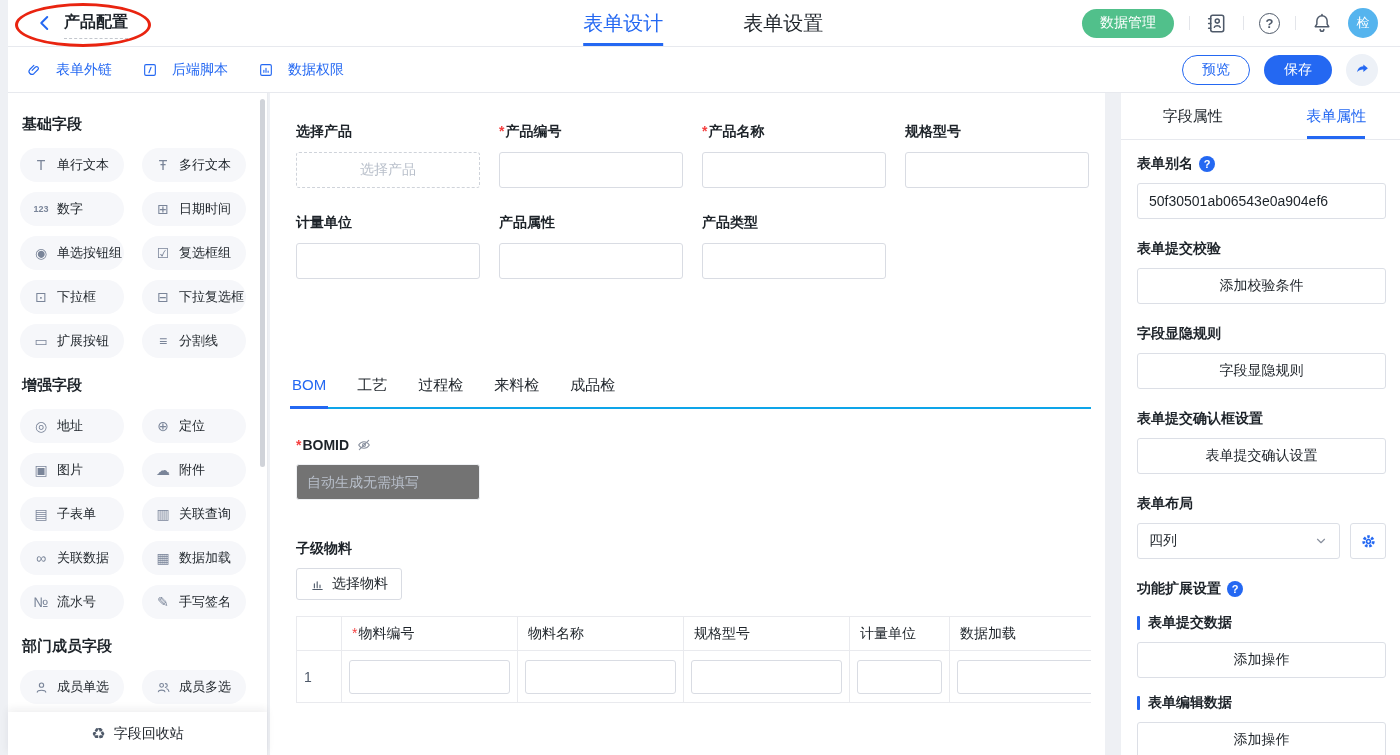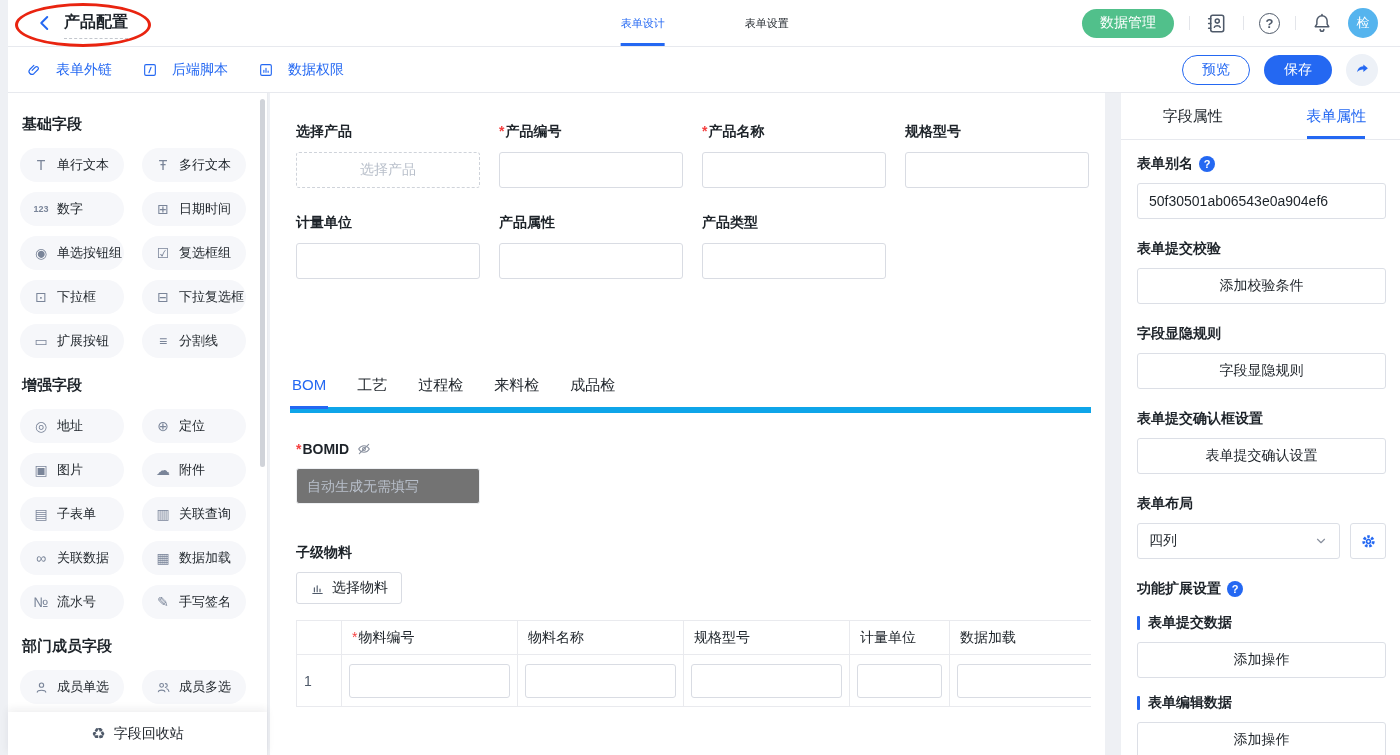--- a/index.html
+++ b/index.html
@@ -7,21 +7,21 @@
   body{font-family:"Liberation Sans","DejaVu Sans",sans-serif;color:#1d2329;background:#eef0f4;font-size:14px;}
   .app{width:1400px;height:755px;display:flex;flex-direction:column;position:relative;margin-left:8px;}
 
   
   .topbar{height:47px;background:#fff;border-bottom:1px solid #e7e9ee;display:flex;align-items:center;position:relative;flex:0 0 auto;z-index:3;}
   .tb-left{display:flex;align-items:center;gap:10px;padding-left:28px;position:relative;height:100%;}
   .back-ic{display:flex;align-items:center;}
   .tb-title{font-size:16px;font-weight:700;border-bottom:1px dashed #c3c7cd;padding-bottom:5px;margin-top:5px;}
   .annot{position:absolute;left:7px;top:3px;width:136px;height:44px;border:3px solid #e92410;border-radius:50%;pointer-events:none;z-index:6;}
   .tb-center{position:absolute;left:50%;top:0;transform:translateX(-52%);height:100%;display:flex;gap:80px;}
-  .htab{height:100%;display:flex;align-items:center;font-size:11px;position:relative;cursor:pointer;}
+  .htab{height:100%;display:flex;align-items:center;font-size:20px;position:relative;cursor:pointer;}
   .htab.active{color:#2468f2;}
   .htab.active::after{content:'';position:absolute;left:0;right:0;bottom:0;height:3px;background:#2468f2;}
   .tb-right{margin-left:auto;display:flex;align-items:center;gap:15px;padding-right:30px;}
   .btn-green{height:29px;padding:0 18px;border-radius:15px;background:#51c08b;color:#fff;border:none;font-size:14px;cursor:pointer;}
   .vsep{width:1px;height:14px;background:#e3e5ea;}
   .hicon{display:flex;align-items:center;cursor:pointer;}
   .help-circle{width:21px;height:21px;border-radius:50%;border:1.7px solid #4e5969;color:#4e5969;display:flex;align-items:center;justify-content:center;font-size:13px;font-weight:700;cursor:pointer;}
   .avatar{width:30px;height:30px;border-radius:50%;background:#55b4ee;color:#fff;display:flex;align-items:center;justify-content:center;font-size:13px;cursor:pointer;}
 
   
@@ -48,21 +48,21 @@
   .recycle-bar{position:absolute;bottom:0;left:0;right:0;height:43px;background:#fff;box-shadow:0 -3px 8px rgba(29,35,41,.07);display:flex;align-items:center;justify-content:center;gap:8px;font-size:14px;cursor:pointer;z-index:2;}
   .recycle-ico{color:#4e5969;font-size:16px;}
 
   
   .canvas{flex:1;background:#fff;margin:0 16px 0 2px;padding:30px 14px 0 26px;overflow:hidden;position:relative;}
   .fgrid{display:grid;grid-template-columns:repeat(4,184px);column-gap:19px;row-gap:26px;}
   .flabel{font-size:14px;font-weight:700;margin-bottom:11px;display:block;}
   .star{color:#f53f3f;margin-right:1px;}
   .finput{width:100%;height:36px;border:1px solid #d9dce3;border-radius:3px;padding:0 10px;font-size:14px;font-family:inherit;outline:none;background:#fff;}
   .fdashed{height:36px;border:1px dashed #cfd3da;border-radius:3px;display:flex;align-items:center;justify-content:center;color:#b8bfca;font-size:14px;cursor:pointer;}
-  .ctabs{display:flex;gap:27px;margin-top:97px;border-bottom:6px solid #0ea5e9;margin-left:-6px;}
+  .ctabs{display:flex;gap:27px;margin-top:97px;border-bottom:2px solid #0ea5e9;margin-left:-6px;}
   .ctab{font-size:15px;padding:0 2px 11px;border-bottom:3px solid transparent;margin-bottom:-2px;cursor:pointer;}
   .ctab.active{color:#2468f2;border-bottom-color:#2468f2;}
   .bomid-row{margin-top:28px;}
   .bomid-label{display:flex;align-items:center;gap:7px;font-weight:700;font-size:14px;margin-bottom:11px;}
   .bomid-input{width:184px;height:36px;background:#737373;border:1px solid #eef0f3;border-radius:3px;padding:0 10px;font-size:14px;font-family:inherit;outline:none;color:#1d2329;}
   .bomid-input::placeholder,.finput::placeholder{color:#b8bfca;}
   .sub-title{margin-top:40px;font-weight:700;font-size:14px;}
   .btn-material{margin-top:10px;height:32px;padding:0 13px;background:#fff;border:1px solid #d9dce3;border-radius:3px;display:flex;align-items:center;gap:7px;font-size:14px;color:#1d2329;cursor:pointer;font-family:inherit;}
   .tbl-wrap{margin-top:16px;width:100%;overflow:hidden;}
   table.sub{border-collapse:collapse;table-layout:fixed;width:821px;background:#fff;}

